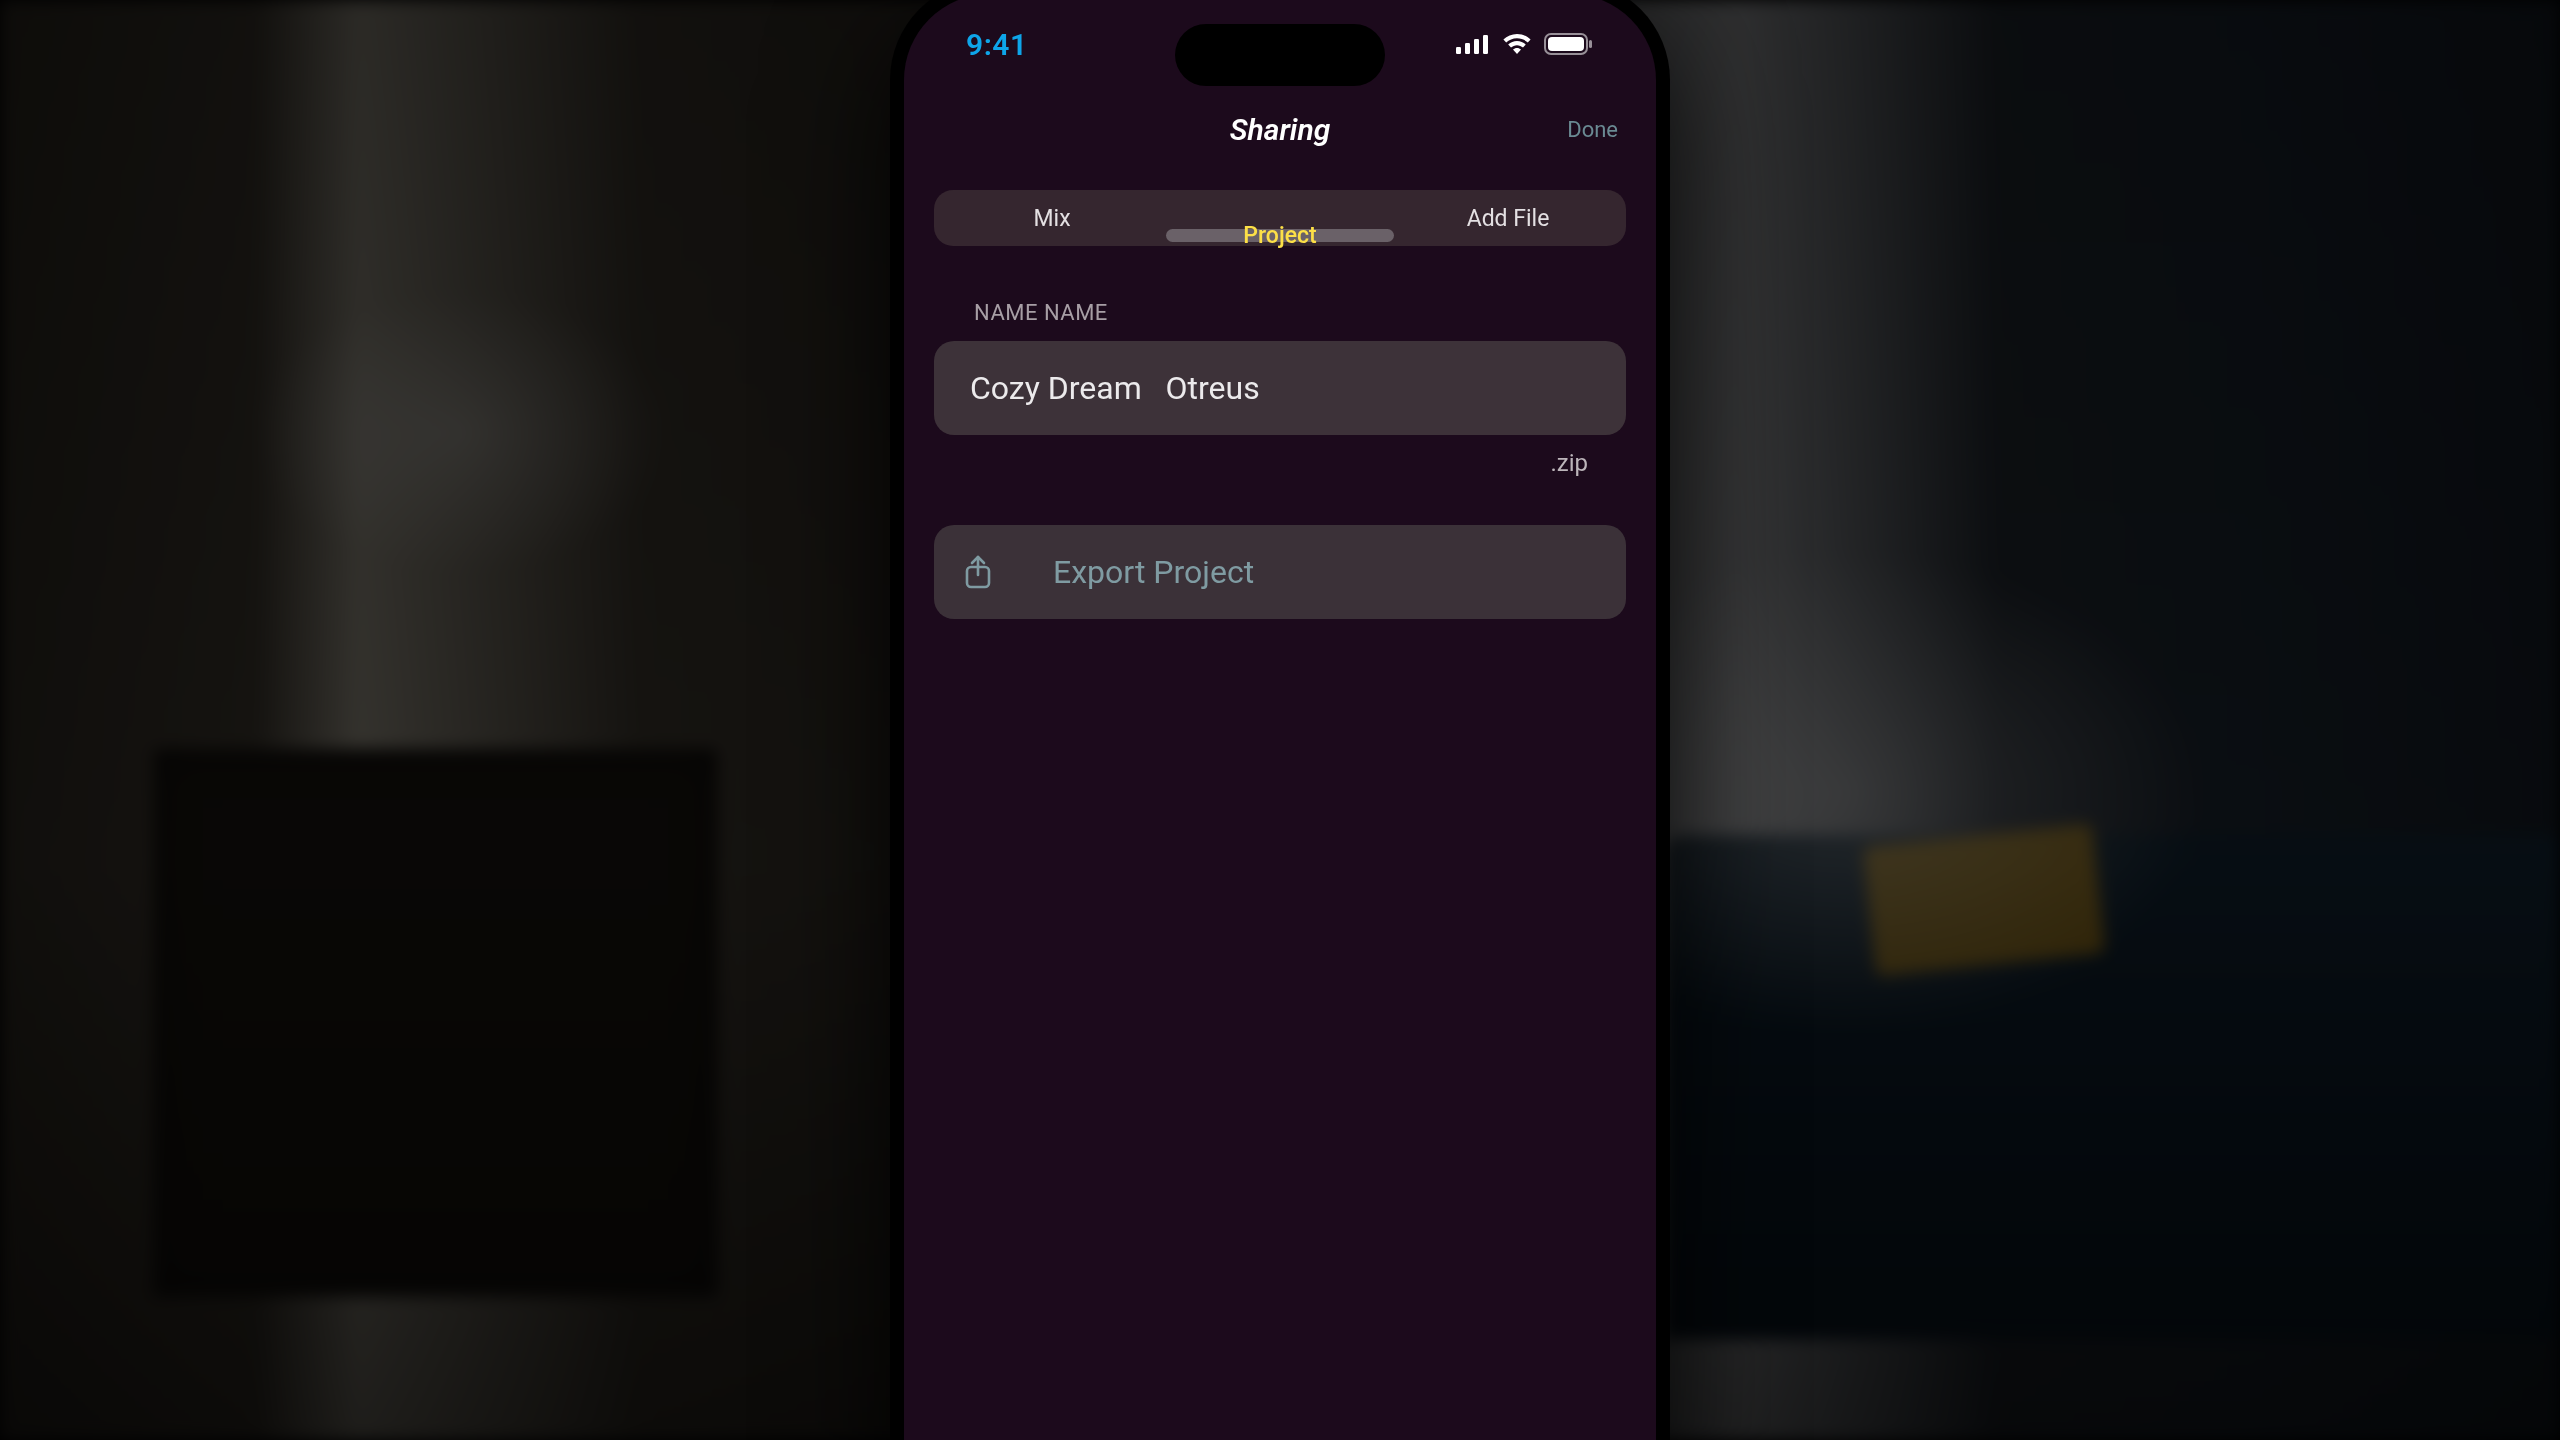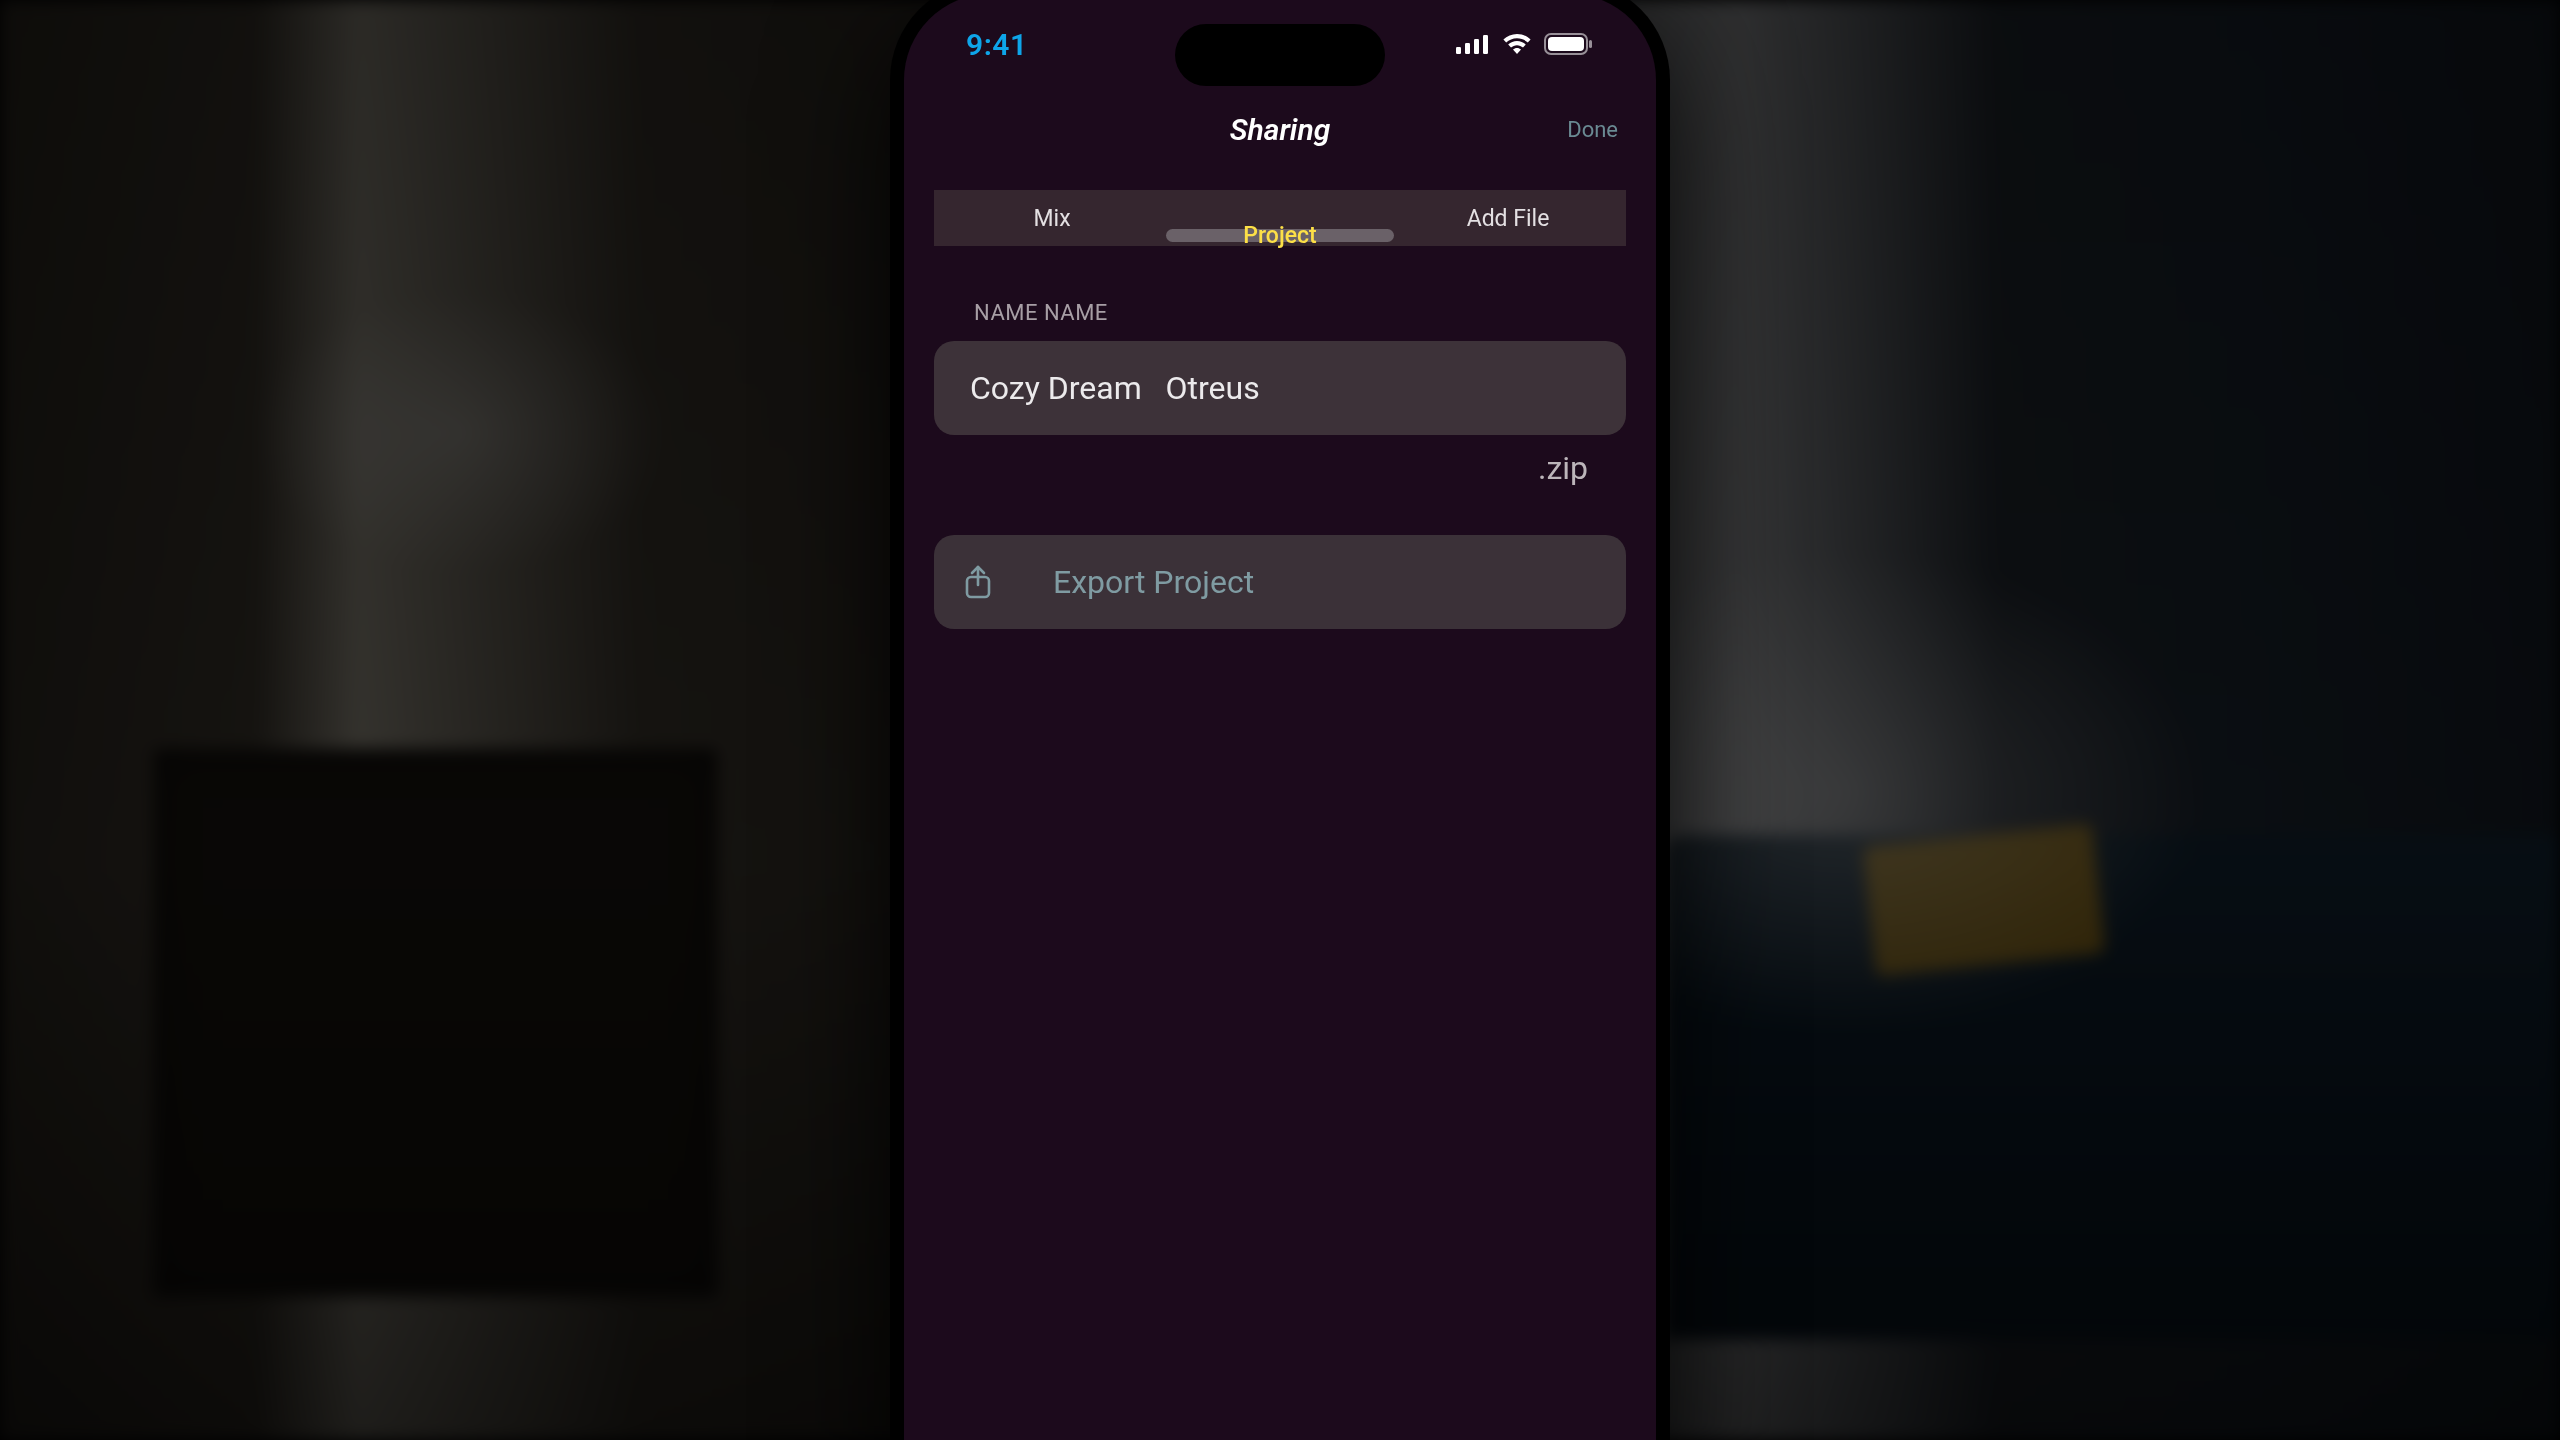--- a/index.html
+++ b/index.html
@@ -137,21 +137,21 @@
     cursor: pointer;
   }
 
   .content {
     padding: 26px 30px 0 30px;
   }
 
   .seg {
     display: flex;
     background: #35262f;
-    border-radius: 0;
+    border-radius: 19px;
     padding: 4px;
     height: 56px;
   }
   .seg-btn {
     flex: 1;
     display: flex; align-items:center; justify-content:center;
     color: #e4e0e3;
     font-size: 23px;
     font-weight: 400;
     border-radius: 13px;
@@ -192,21 +192,21 @@
     font-weight: 400;
     font-family: inherit;
   }
 
   .ext-row {
     display:flex; justify-content:flex-end;
     padding: 14px 38px 0 0;
   }
   .ext {
     color: #bcb5ba;
-    font-size: 32px;
+    font-size: 24px;
   }
 
   .export-btn {
     margin-top: 48px;
     background: #3b3138;
     border-radius: 20px;
     height: 94px;
     display: flex; align-items: center;
     padding: 0 30px;
     gap: 22px;

